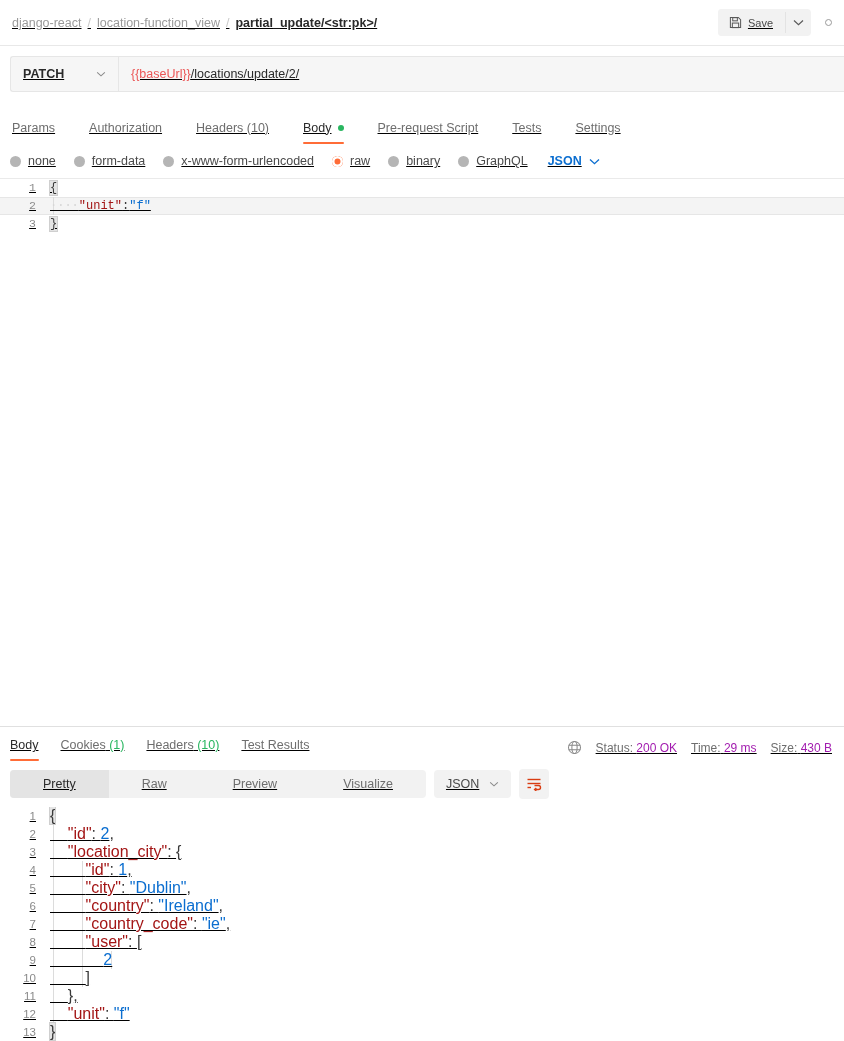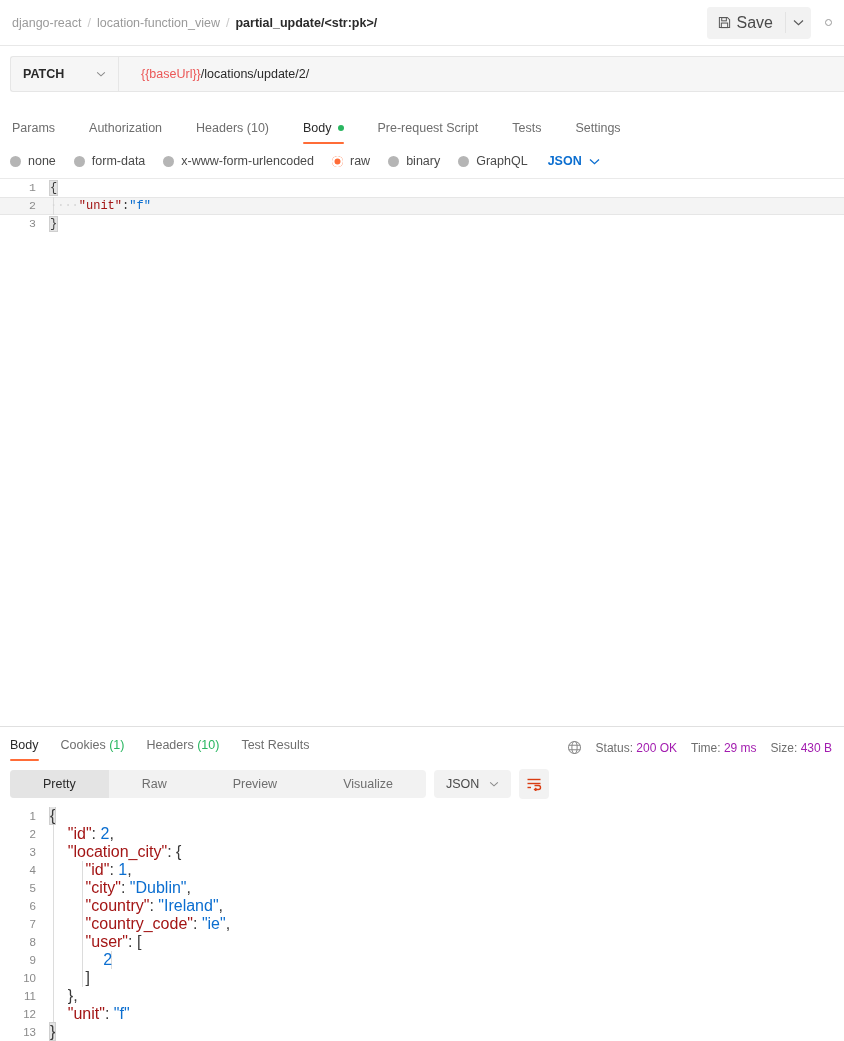--- a/index.html
+++ b/index.html
@@ -4,41 +4,41 @@
 <style>
   * { box-sizing: border-box; }
   html, body {
     margin: 0; padding: 0;
     width: 844px; height: 1041px;
     background: #ffffff;
     font-family: "Liberation Sans", sans-serif;
     -webkit-font-smoothing: antialiased;
     overflow: hidden;
   }
-  .app { width: 844px; height: 1041px; position: relative; display: flex; flex-direction: column; }
+  .app { width: 844px; height: 1041px; position: relative; display: flex; flex-direction: column; text-decoration: underline; }
 
   
   .header {
     height: 46px; min-height: 46px;
     display: flex; align-items: center;
     padding: 0 12px 0 12px;
     border-bottom: 1px solid #e8e8e8;
     background: #fff;
   }
   .breadcrumb { display: flex; align-items: center; font-size: 12.5px; gap: 6px; flex: 1; }
   .bc-item { color: #9a9a9a; }
   .bc-sep { color: #c9c9c9; }
   .bc-current { color: #2a2a2a; font-weight: bold; }
 
   .header-right { display: flex; align-items: center; gap: 0; }
   .save-group { display: flex; align-items: center; background: #f2f2f2; border-radius: 4px; overflow: hidden; }
   .save-btn {
     display: flex; align-items: center; gap: 6px;
     padding: 7px 12px 7px 11px;
-    font-size: 16px; color: #4a4a4a; cursor: pointer;
+    font-size: 11px; color: #4a4a4a; cursor: pointer;
     background: #f2f2f2; border: none;
   }
   .save-caret {
     width: 26px; padding: 7px 0; display: flex; align-items: center; justify-content: center;
     border-left: 1px solid #e3e3e3; background: #f2f2f2; cursor: pointer;
   }
   .more-dot { margin-left: 14px; width: 7px; height: 7px; border-radius: 50%; border: 1.5px solid #9a9a9a; }
 
   
   .urlbar-wrap { padding: 10px 0 16px 10px; background: #fff; }
@@ -56,21 +56,21 @@
     font-size: 12.5px; font-weight: bold; color: #2a2a2a;
     border-right: 1px solid #e6e6e6;
     cursor: pointer;
   }
   .url-input {
     flex: 1; display: flex; align-items: center;
     padding: 0 12px; font-size: 12.5px; color: #2a2a2a;
     font-family: "Liberation Sans", sans-serif;
     cursor: text; overflow: hidden; white-space: nowrap;
   }
-  .url-var { color: #eb5757; margin-left: 10px; }
+  .url-var { color: #eb5757; }
 
   
   .req-tabs {
     display: flex; align-items: center; gap: 8px;
     padding: 12px 0 0 10px; height: 36px;
   }
   .rtab {
     font-size: 12.5px; color: #6e6e6e; padding: 0 13px 9px 13px;
     cursor: pointer; position: relative; white-space: nowrap;
     display: flex; align-items: center; gap: 6px;

